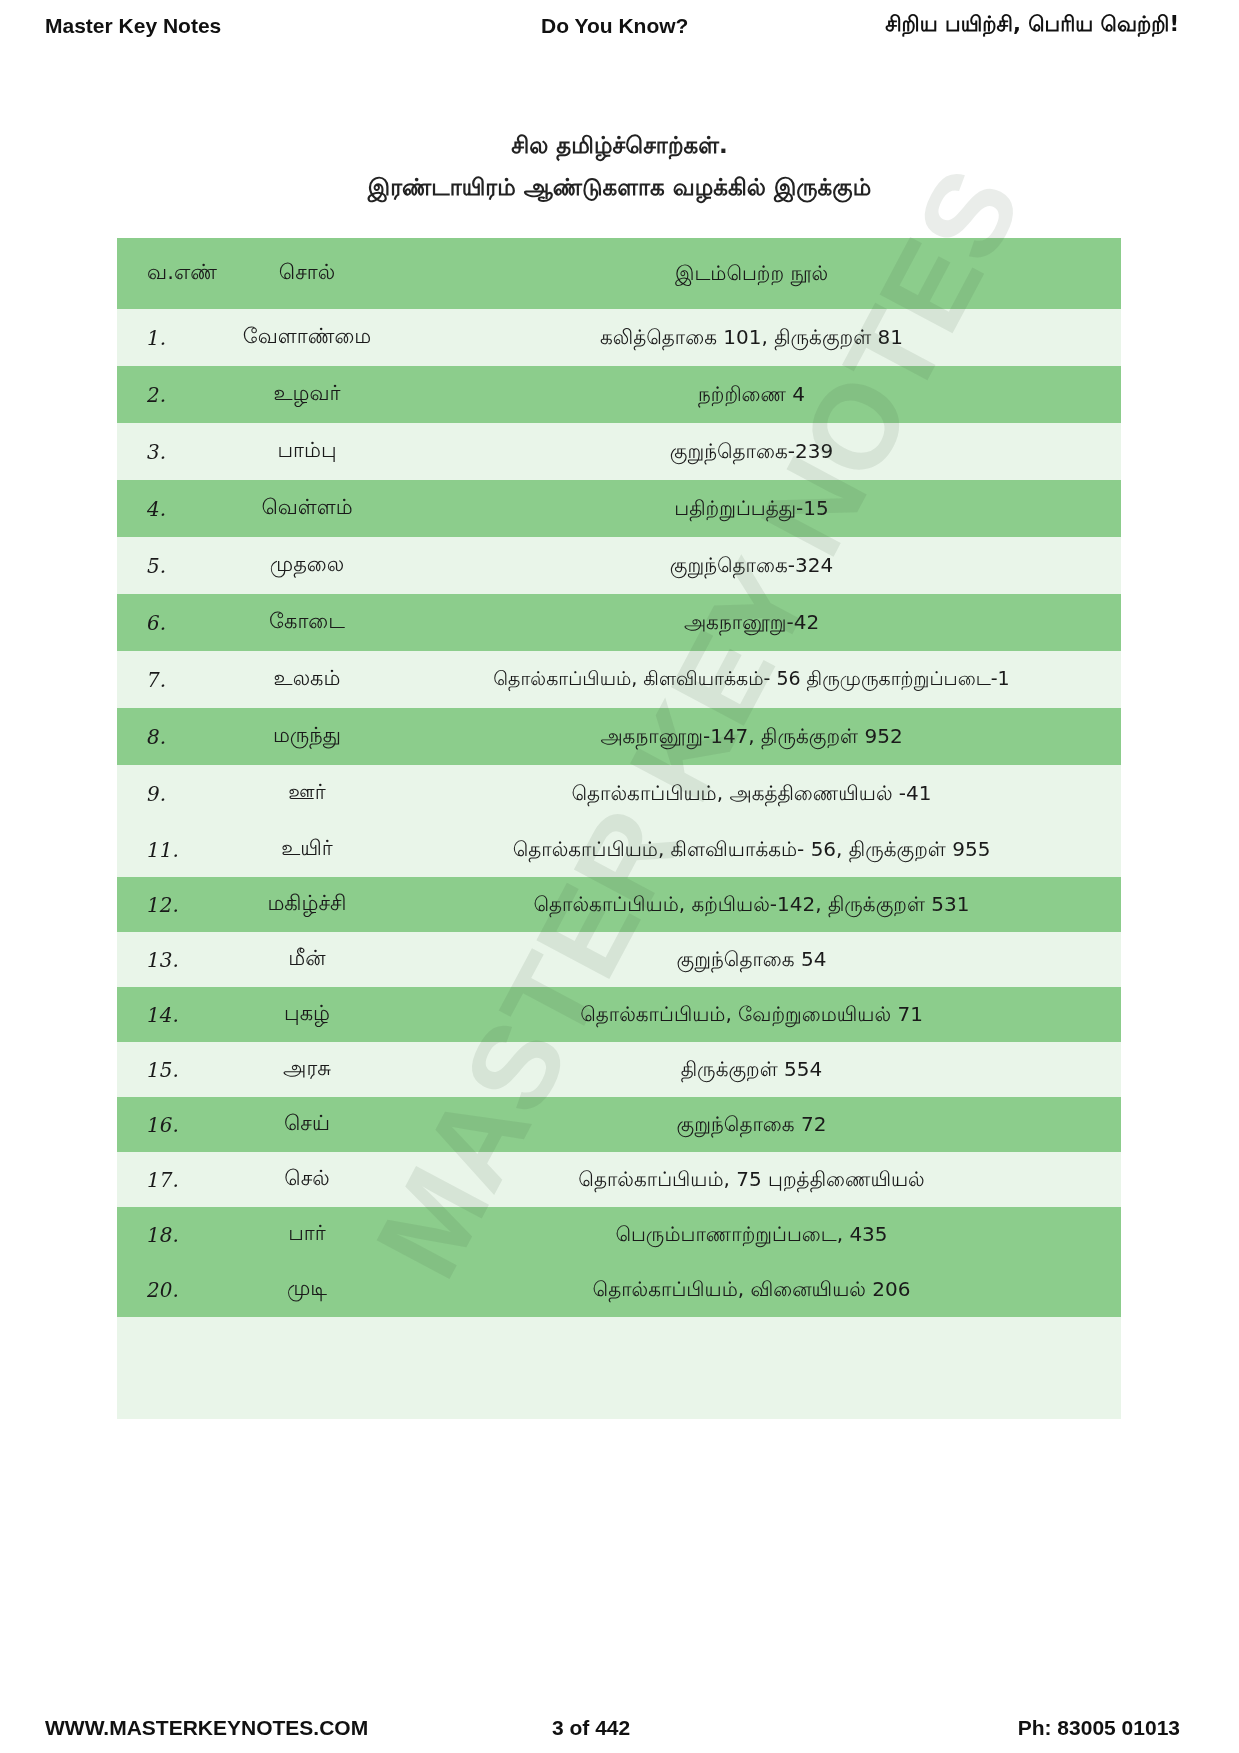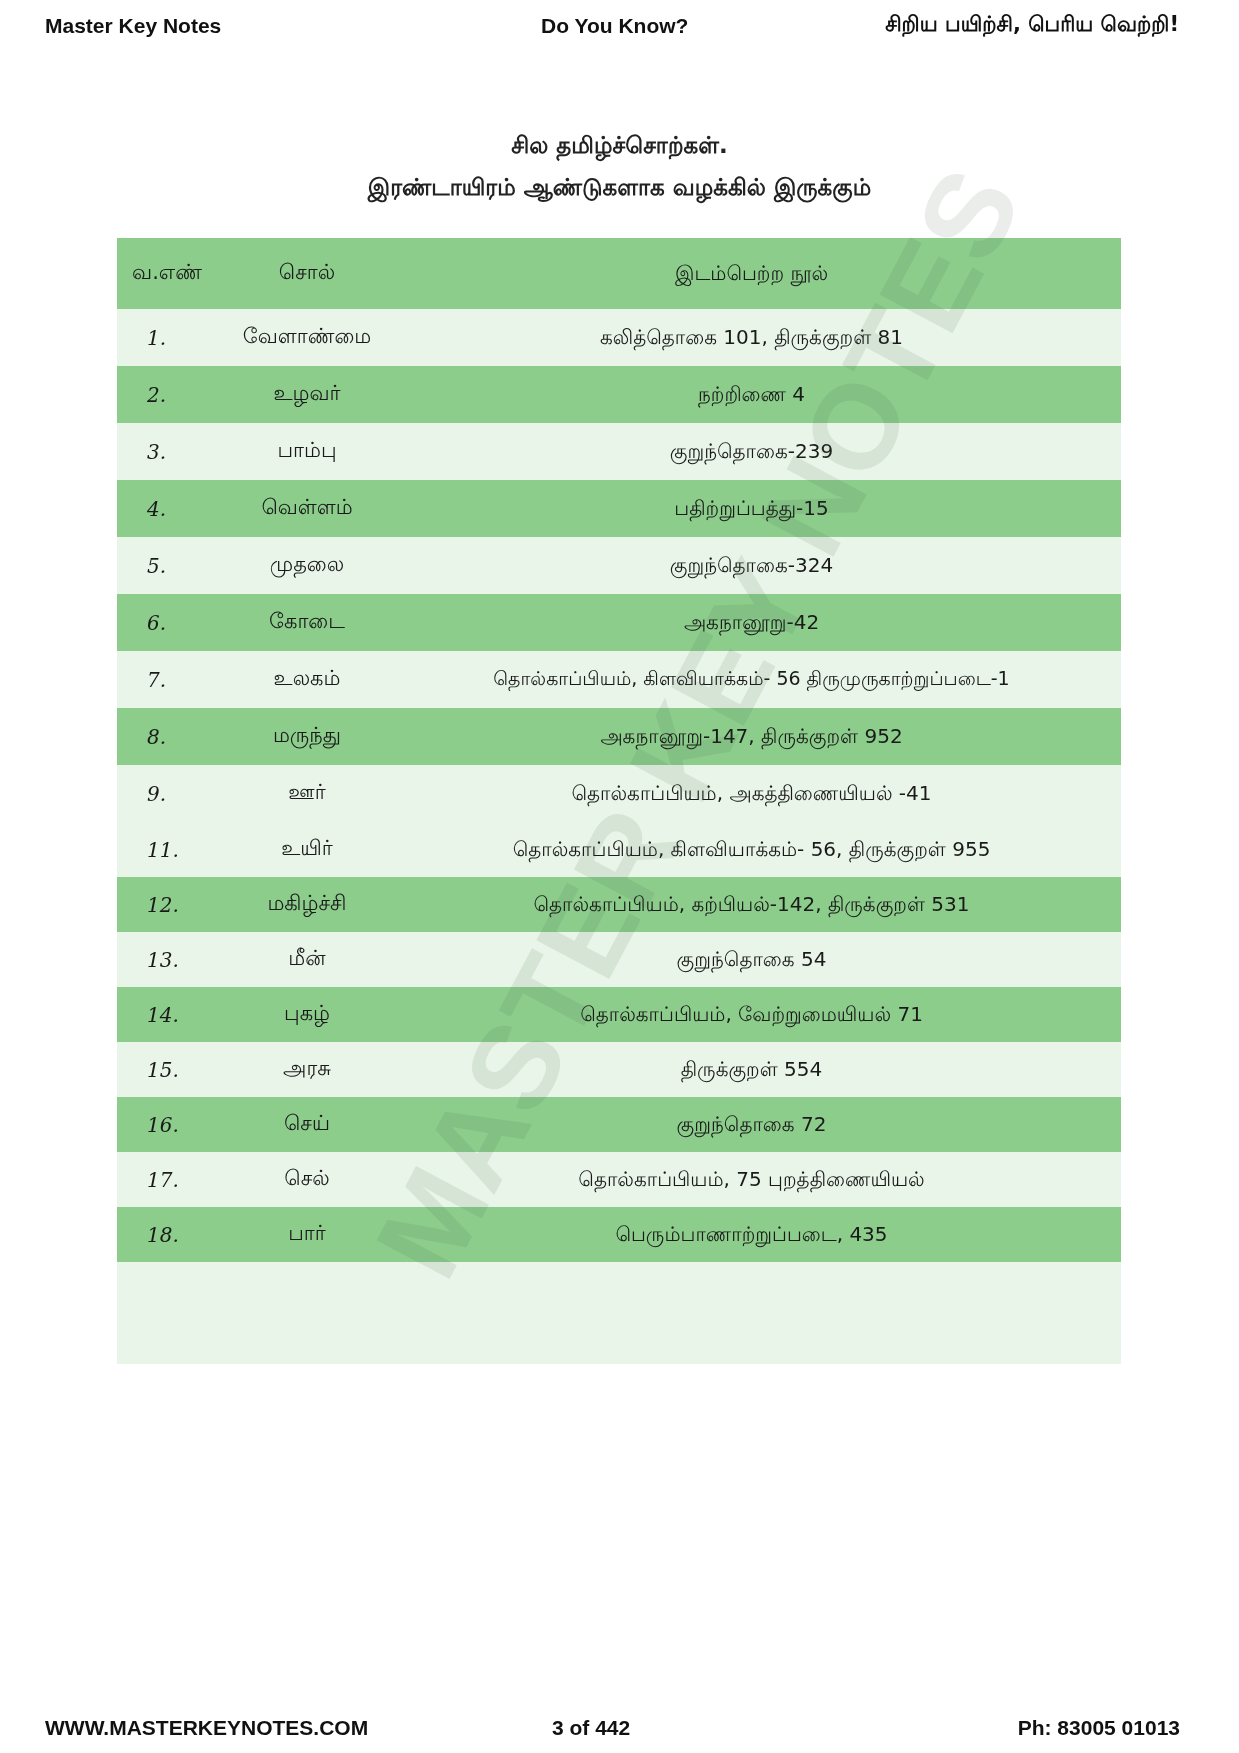--- a/index.html
+++ b/index.html
@@ -33,21 +33,21 @@
   }
   .row { display: flex; align-items: center; width: 100%; }
   .row.dark { background: #8ccd8c; }
   .row.light { background: #e9f5e9; }
   .row.head { height: 71px; background: #8ccd8c; }
   .row.sm { height: 57px; }
   .row.lg { height: 55px; }
   .c1 { width: 100px; padding-left: 30px; font-family: "DejaVu Serif", serif; font-style: italic; font-size: 20px; }
   .c2 { width: 180px; text-align: center; font-family: "DejaVu Sans", sans-serif; font-size: 21px; }
   .c3 { flex: 1; text-align: center; font-family: "DejaVu Sans", sans-serif; font-size: 20px; padding-right: 15px; white-space: nowrap; }
-  .row.head .c1 { font-style: normal; font-family: "DejaVu Sans", sans-serif; padding-left: 0; text-align: center; font-size: 21px; }
+  .row.head .c1 { font-style: normal; font-family: "DejaVu Sans", sans-serif; padding-left: 0; text-align: right; font-size: 21px; }
   .empty { height: 102px; background: #e9f5e9; }
 
   .watermark {
     position: absolute; left: 170px; top: 800px; width: 900px;
     font-family: "Liberation Sans", sans-serif; font-weight: bold; font-size: 120px;
     color: rgba(60, 90, 60, 0.11); transform: rotate(-62deg); transform-origin: center;
     white-space: nowrap; pointer-events: none; text-align: center;
   }
 </style>
 </head>
@@ -149,20 +149,25 @@
   <div class="row light lg">
     <div class="c1">17.</div>
     <div class="c2">செல்</div>
     <div class="c3">தொல்காப்பியம், 75 புறத்திணையியல்</div>
   </div>
   <div class="row dark lg">
     <div class="c1">18.</div>
     <div class="c2">பார்</div>
     <div class="c3">பெரும்பாணாற்றுப்படை, 435</div>
   </div>
+  <div class="row dark lg">
+    <div class="c1">20.</div>
+    <div class="c2">முடி</div>
+    <div class="c3">தொல்காப்பியம், வினையியல் 206</div>
+  </div>
   <div class="empty"></div>
 </div>
 
 <div class="watermark">MASTER KEY NOTES</div>
 
 <div class="ftr">
   <span class="l">WWW.MASTERKEYNOTES.COM</span>
   <span class="c">3 of 442</span>
   <span class="r">Ph: 83005 01013</span>
 </div>

